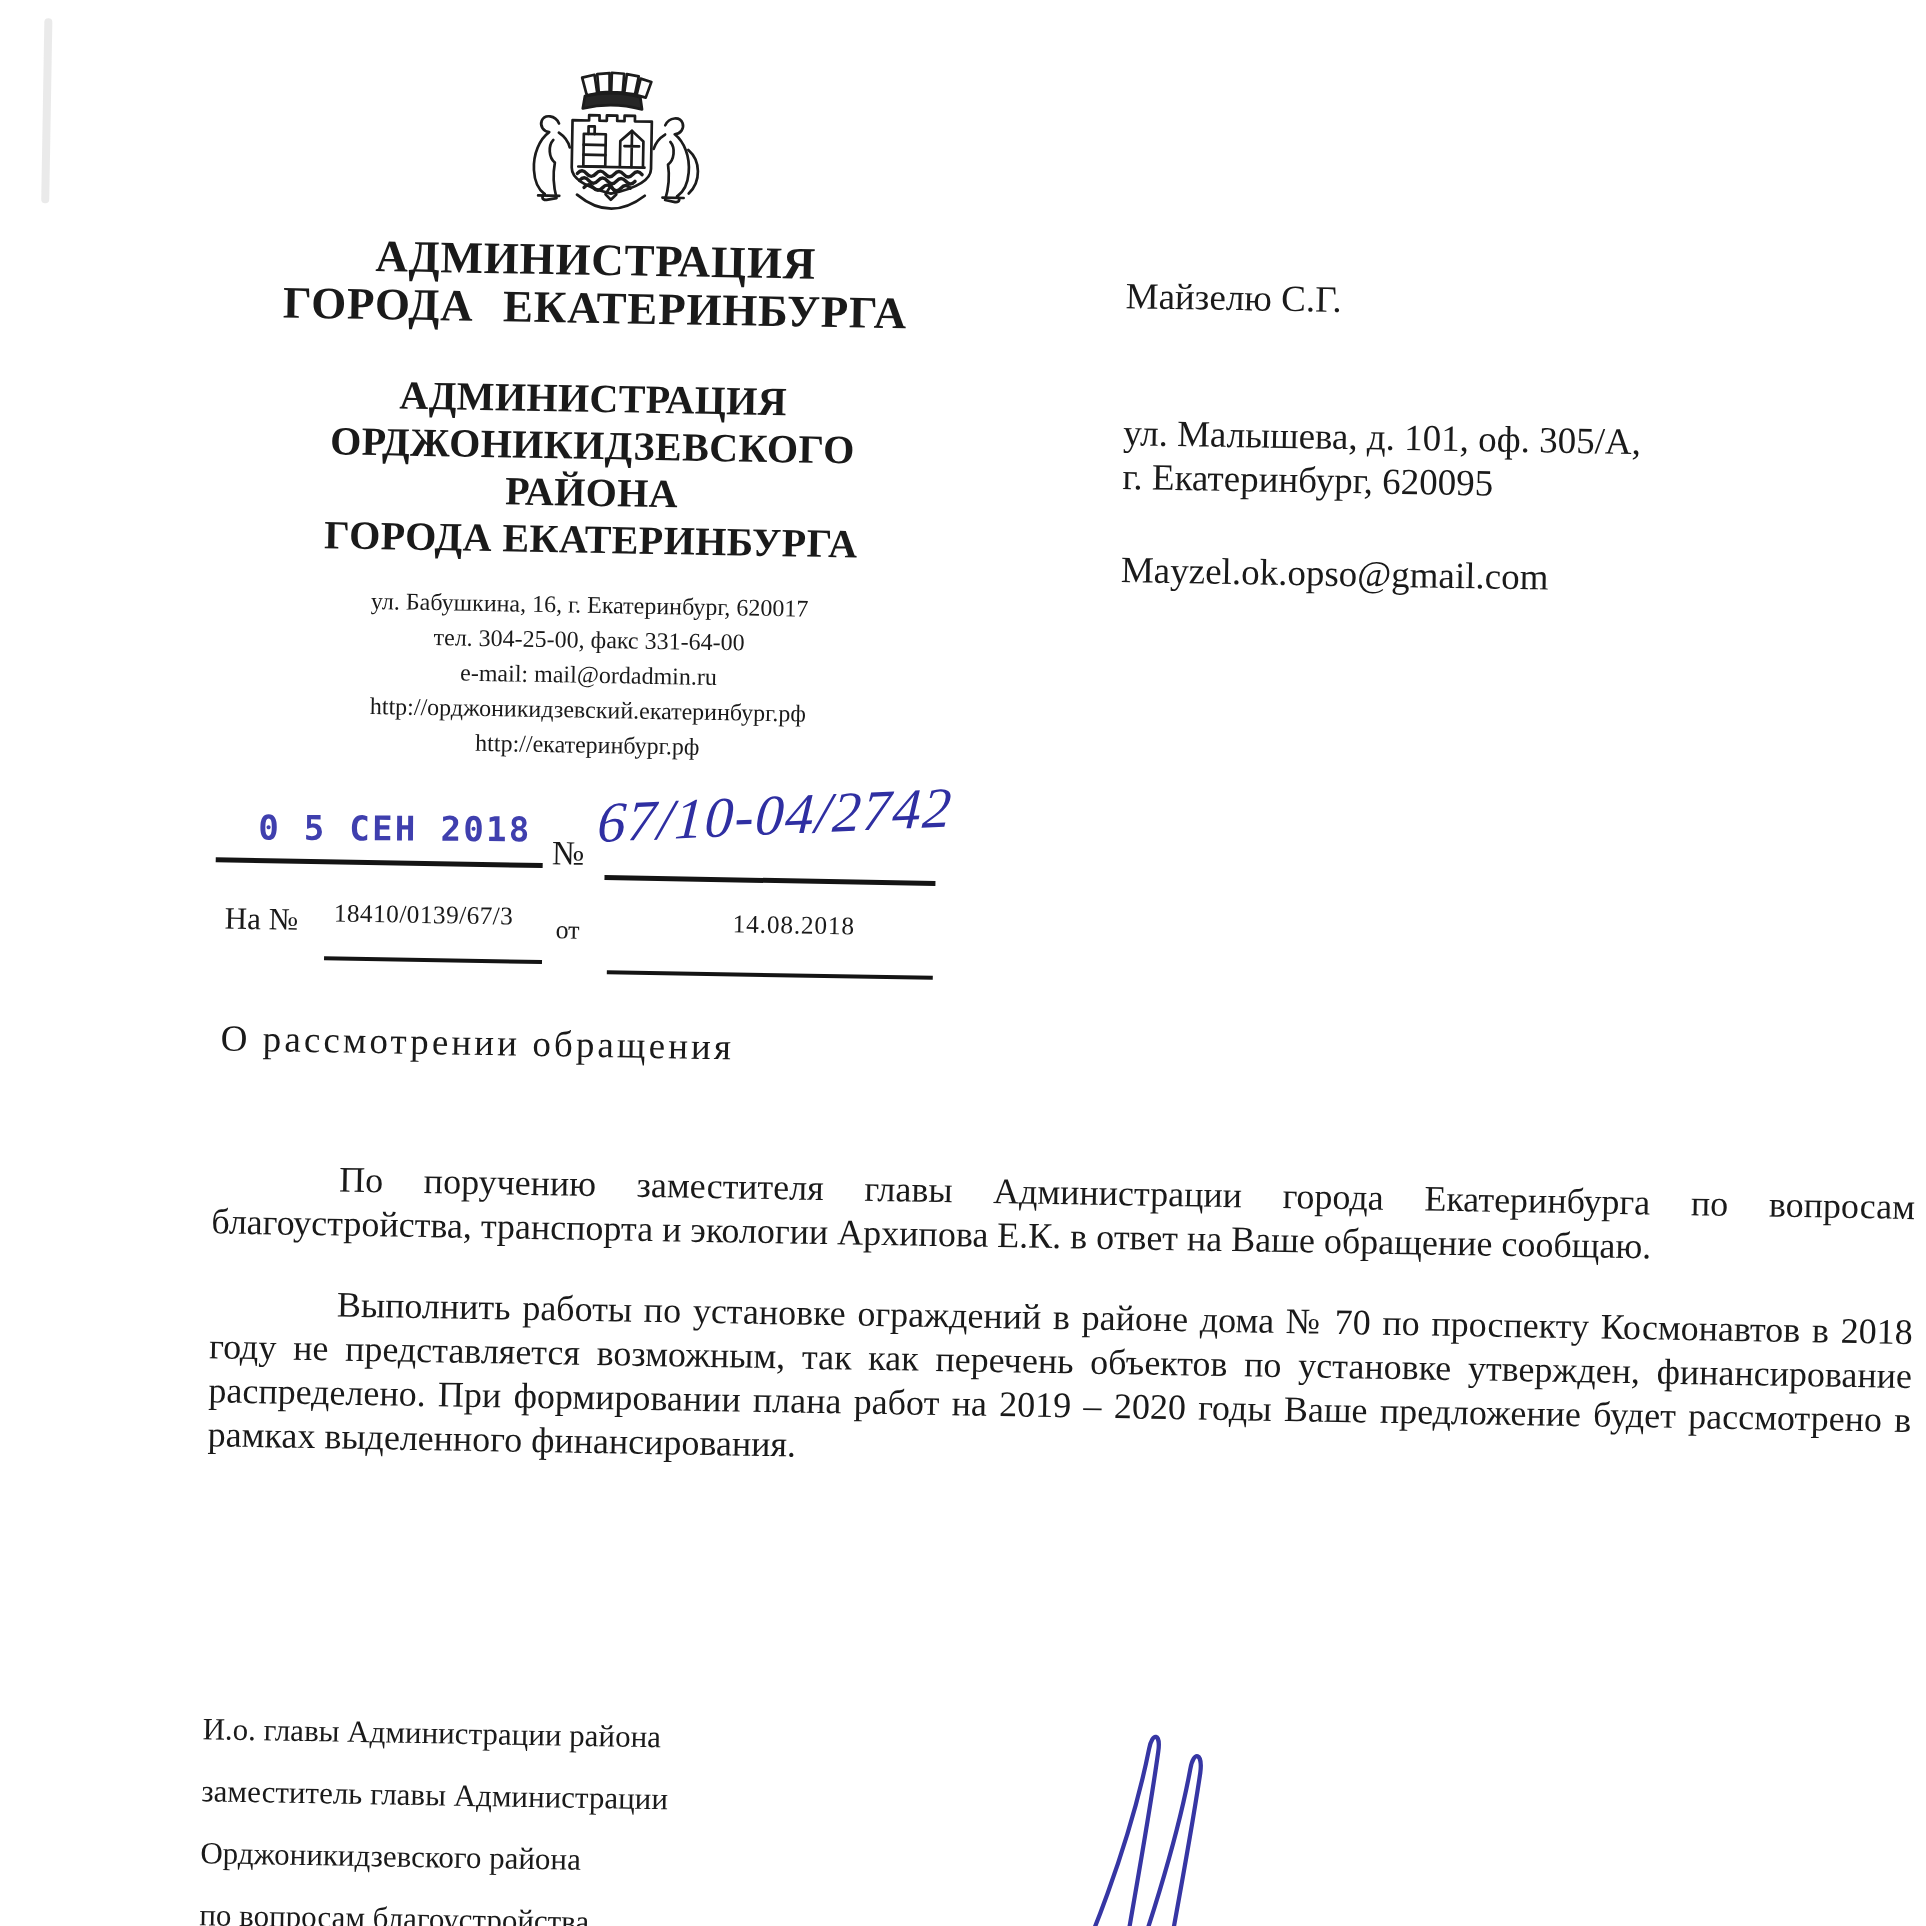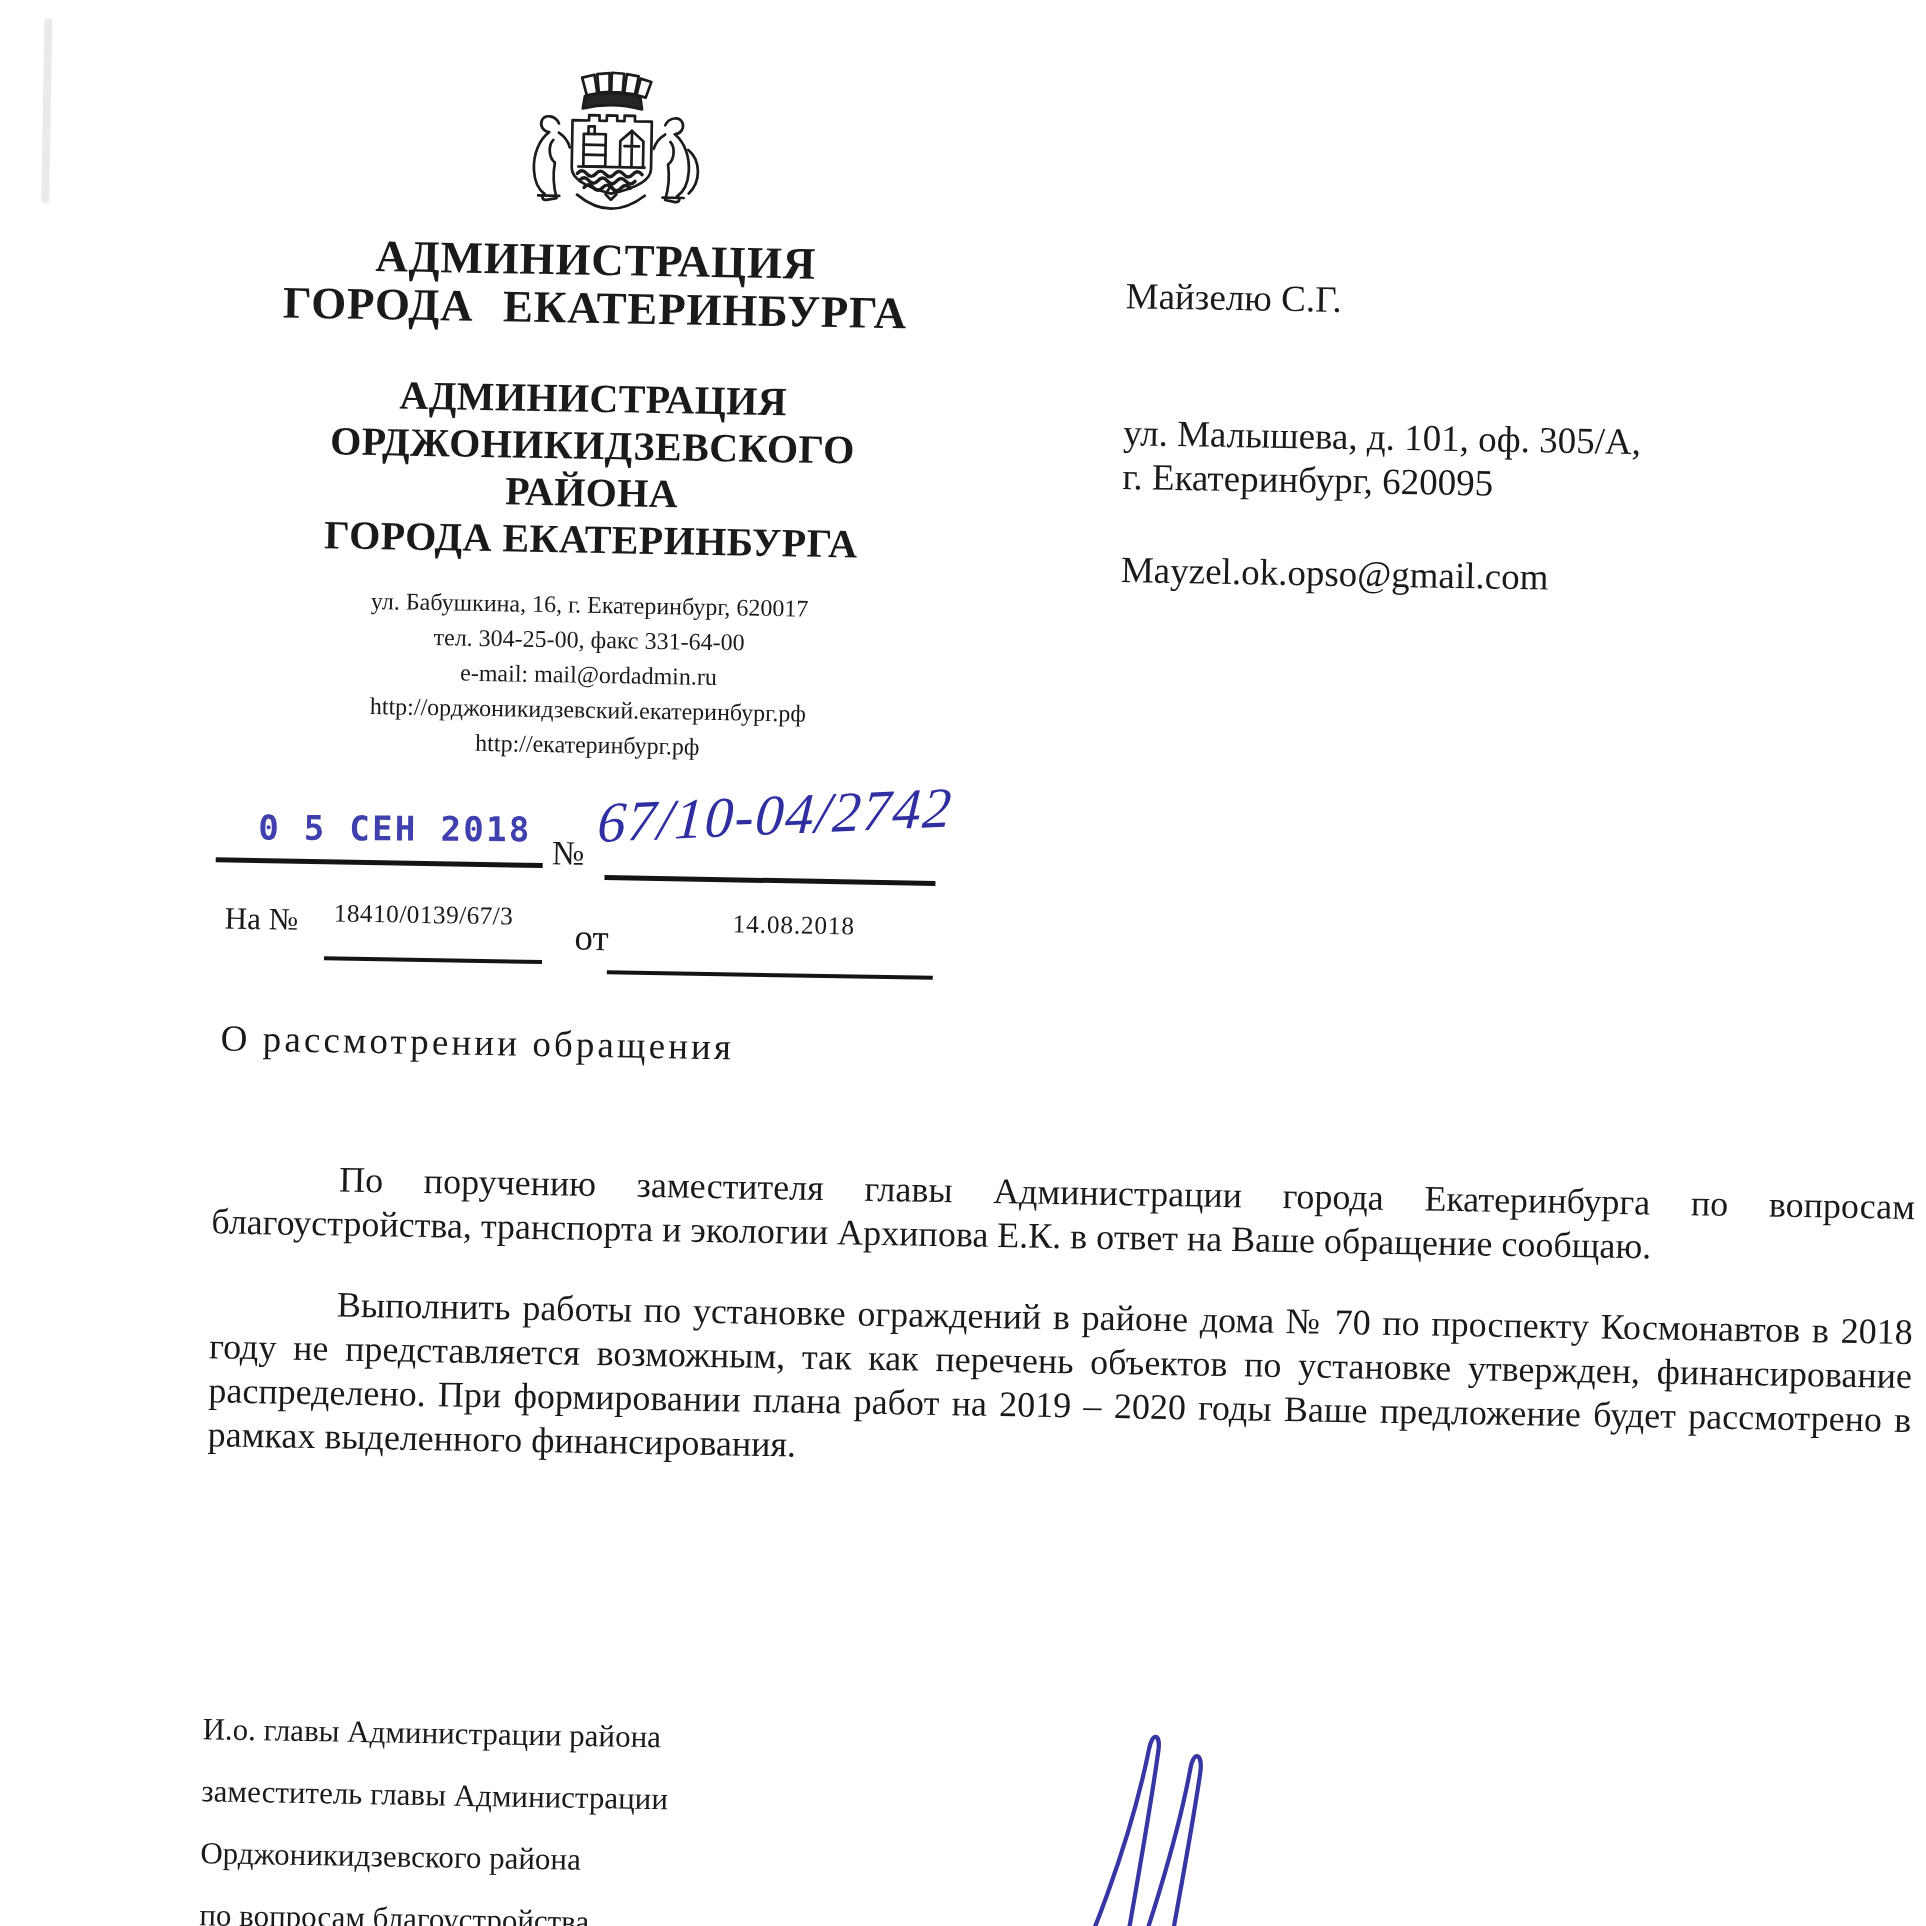--- a/index.html
+++ b/index.html
@@ -32,21 +32,21 @@
   .outgoing-number { left: 589px; top: 786px; font-size: 57px; font-style: italic; color: #2f2fa2; letter-spacing: 1.5px; transform: rotate(-3.5deg) skewX(-6deg); white-space: nowrap; }
 
   .rule { background: #141414; }
   .u1 { left: 208px;  top: 871px; width: 327px; height: 5px; }
   .u2 { left: 597px; top: 882px; width: 331px; height: 5px; }
   .u3 { left: 318px;  top: 968px; width: 218px; height: 4.2px; }
   .u4 { left: 601px; top: 977px; width: 326px; height: 4.2px; }
 
   .reply-label     { left: 218px;  top: 914px; font-size: 31px; }
   .incoming-number { left: 327px;  top: 910px; font-size: 25.4px; letter-spacing: 0.4px; }
-  .from-label      { left: 568px; top: 923px; font-size: 37px; }
+  .from-label      { left: 549px; top: 923px; font-size: 26px; }
   .incoming-date   { left: 726px; top: 914px; font-size: 25.4px; letter-spacing: 0.8px; }
 
   .subject { left: 216px; top: 1030px; font-size: 37px; letter-spacing: 3.1px; }
 
   .body-text { left: 210px; top: 1169px; width: 1703px; font-size: 36px; line-height: 44px; text-align: justify; }
   .body-text p { margin: 0; text-indent: 127px; }
   .body-text p + p { margin-top: 37px; }
 
   .sig-titles { left: 210px; top: 1712px; font-size: 31px; line-height: 62px; }
   .sig-svg    { left: 940px; top: 1703px; width: 455px; height: 389px; }

